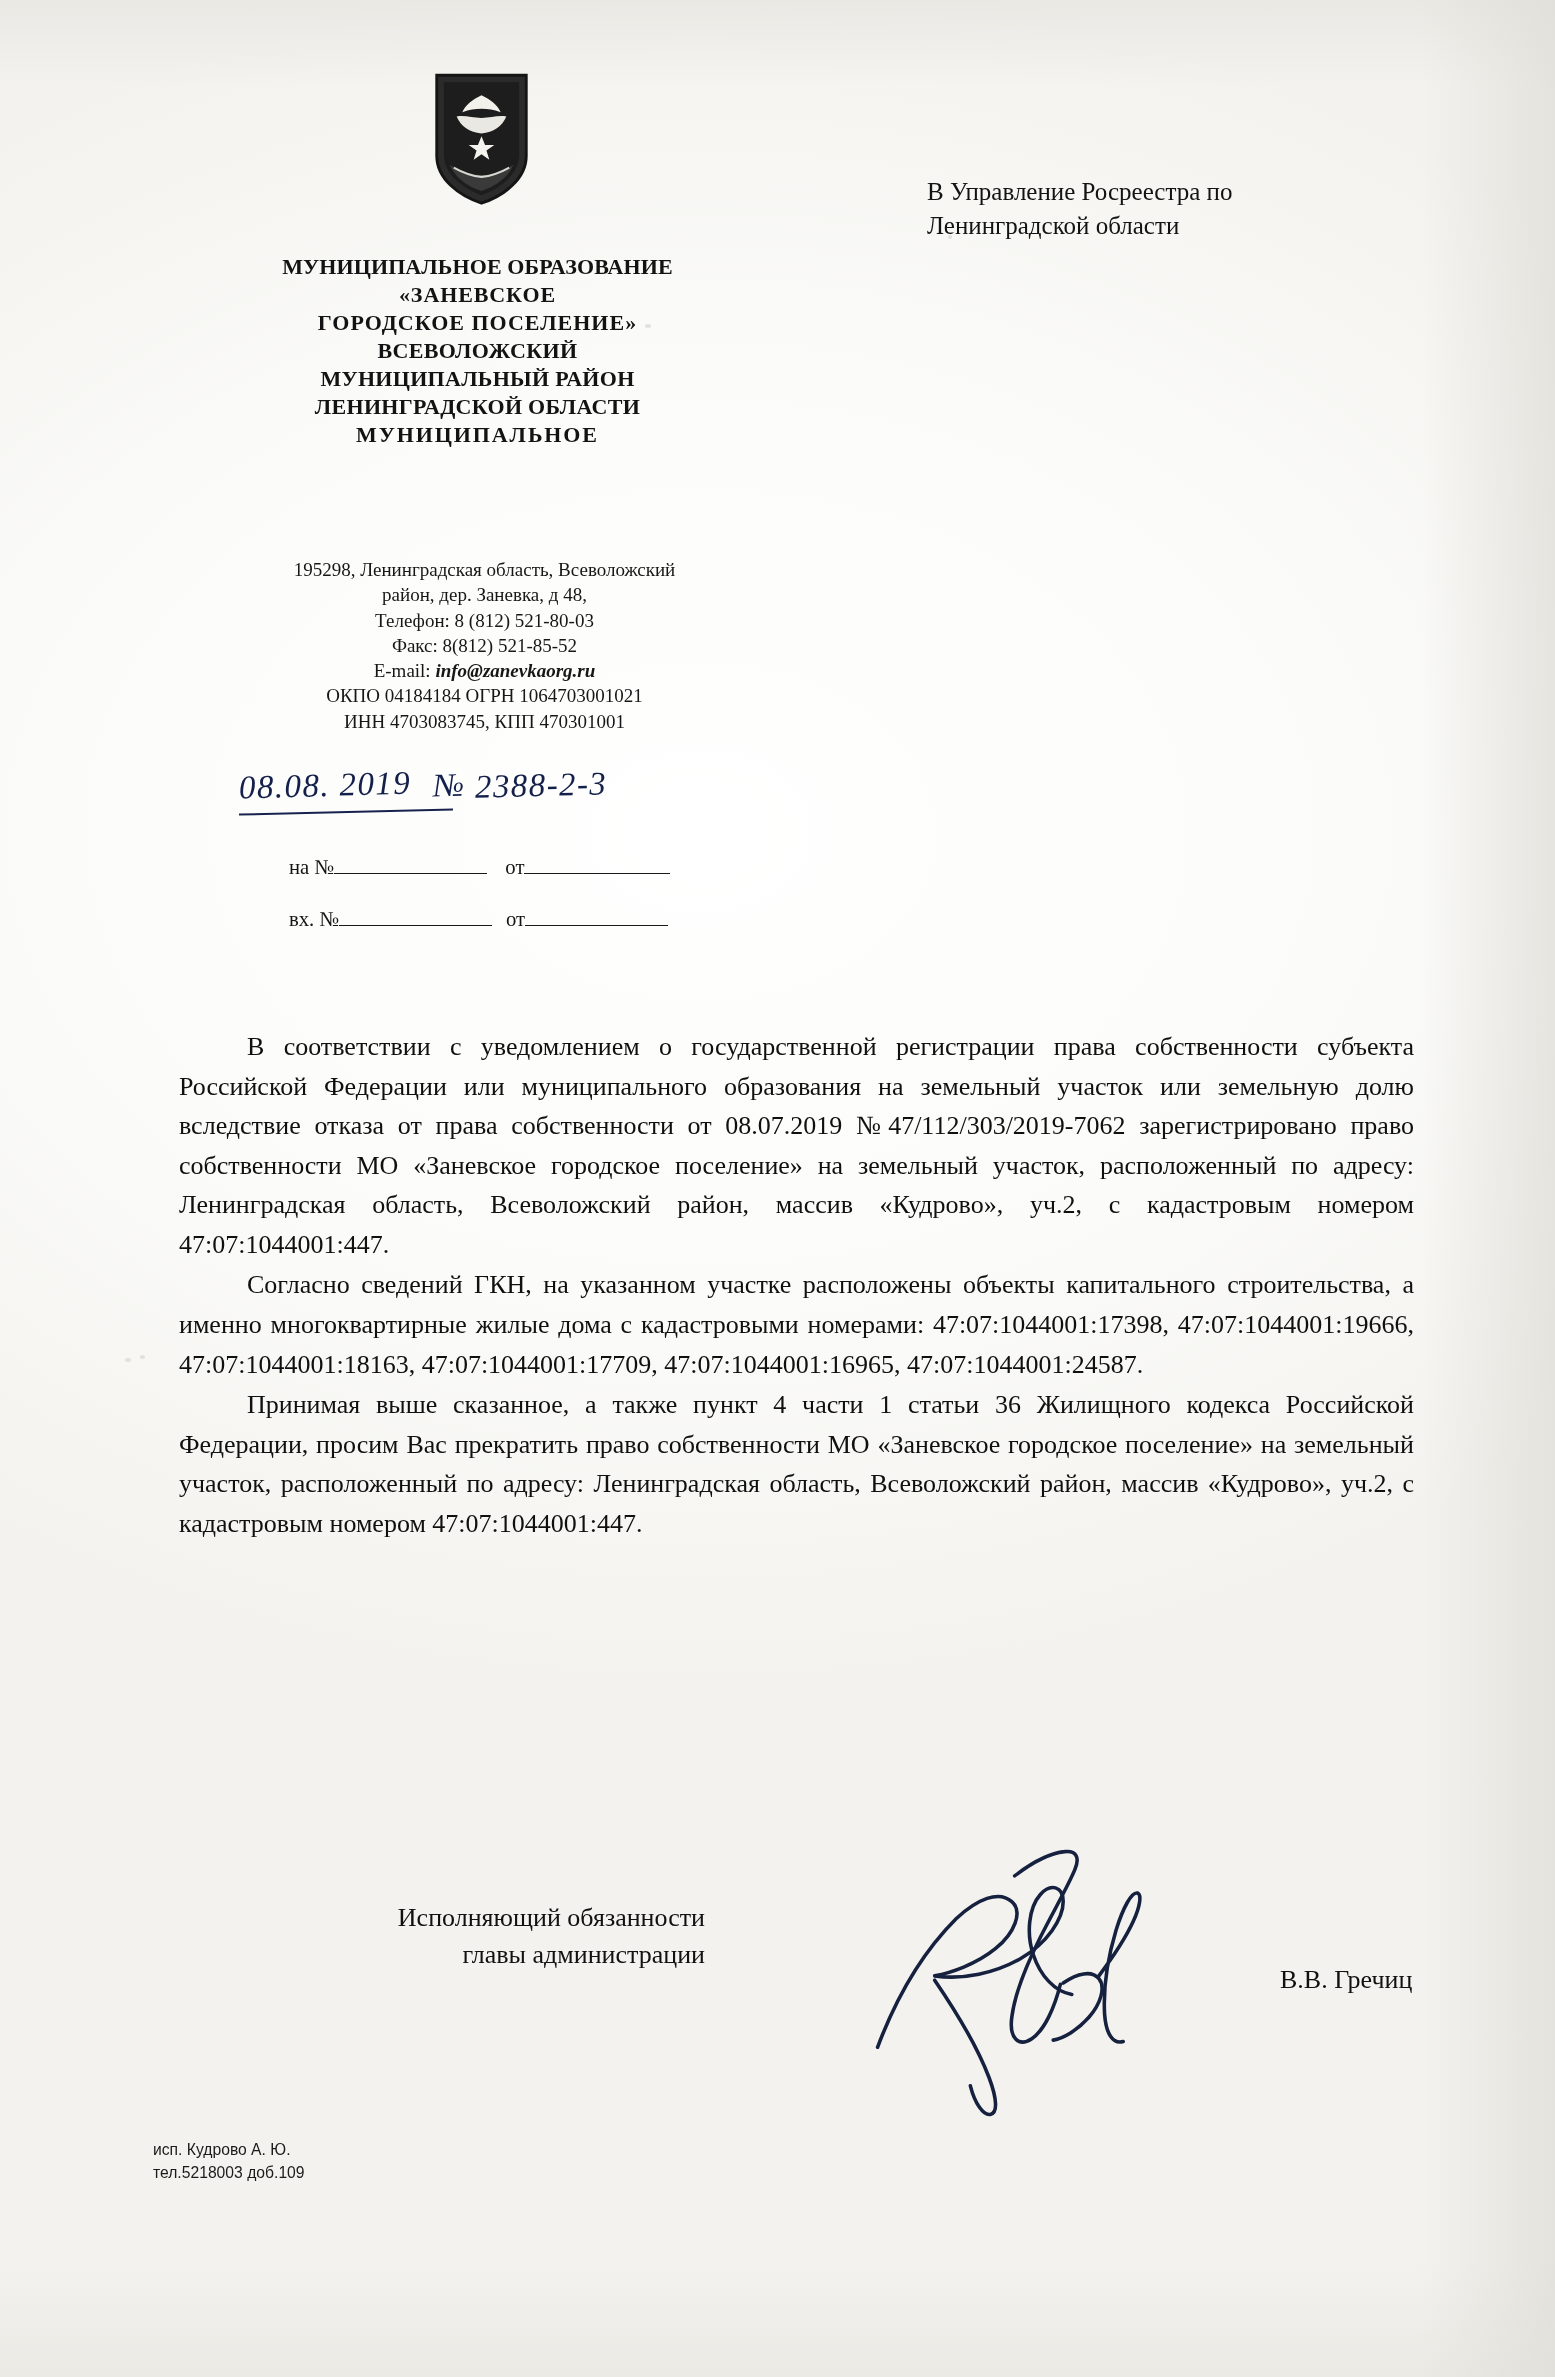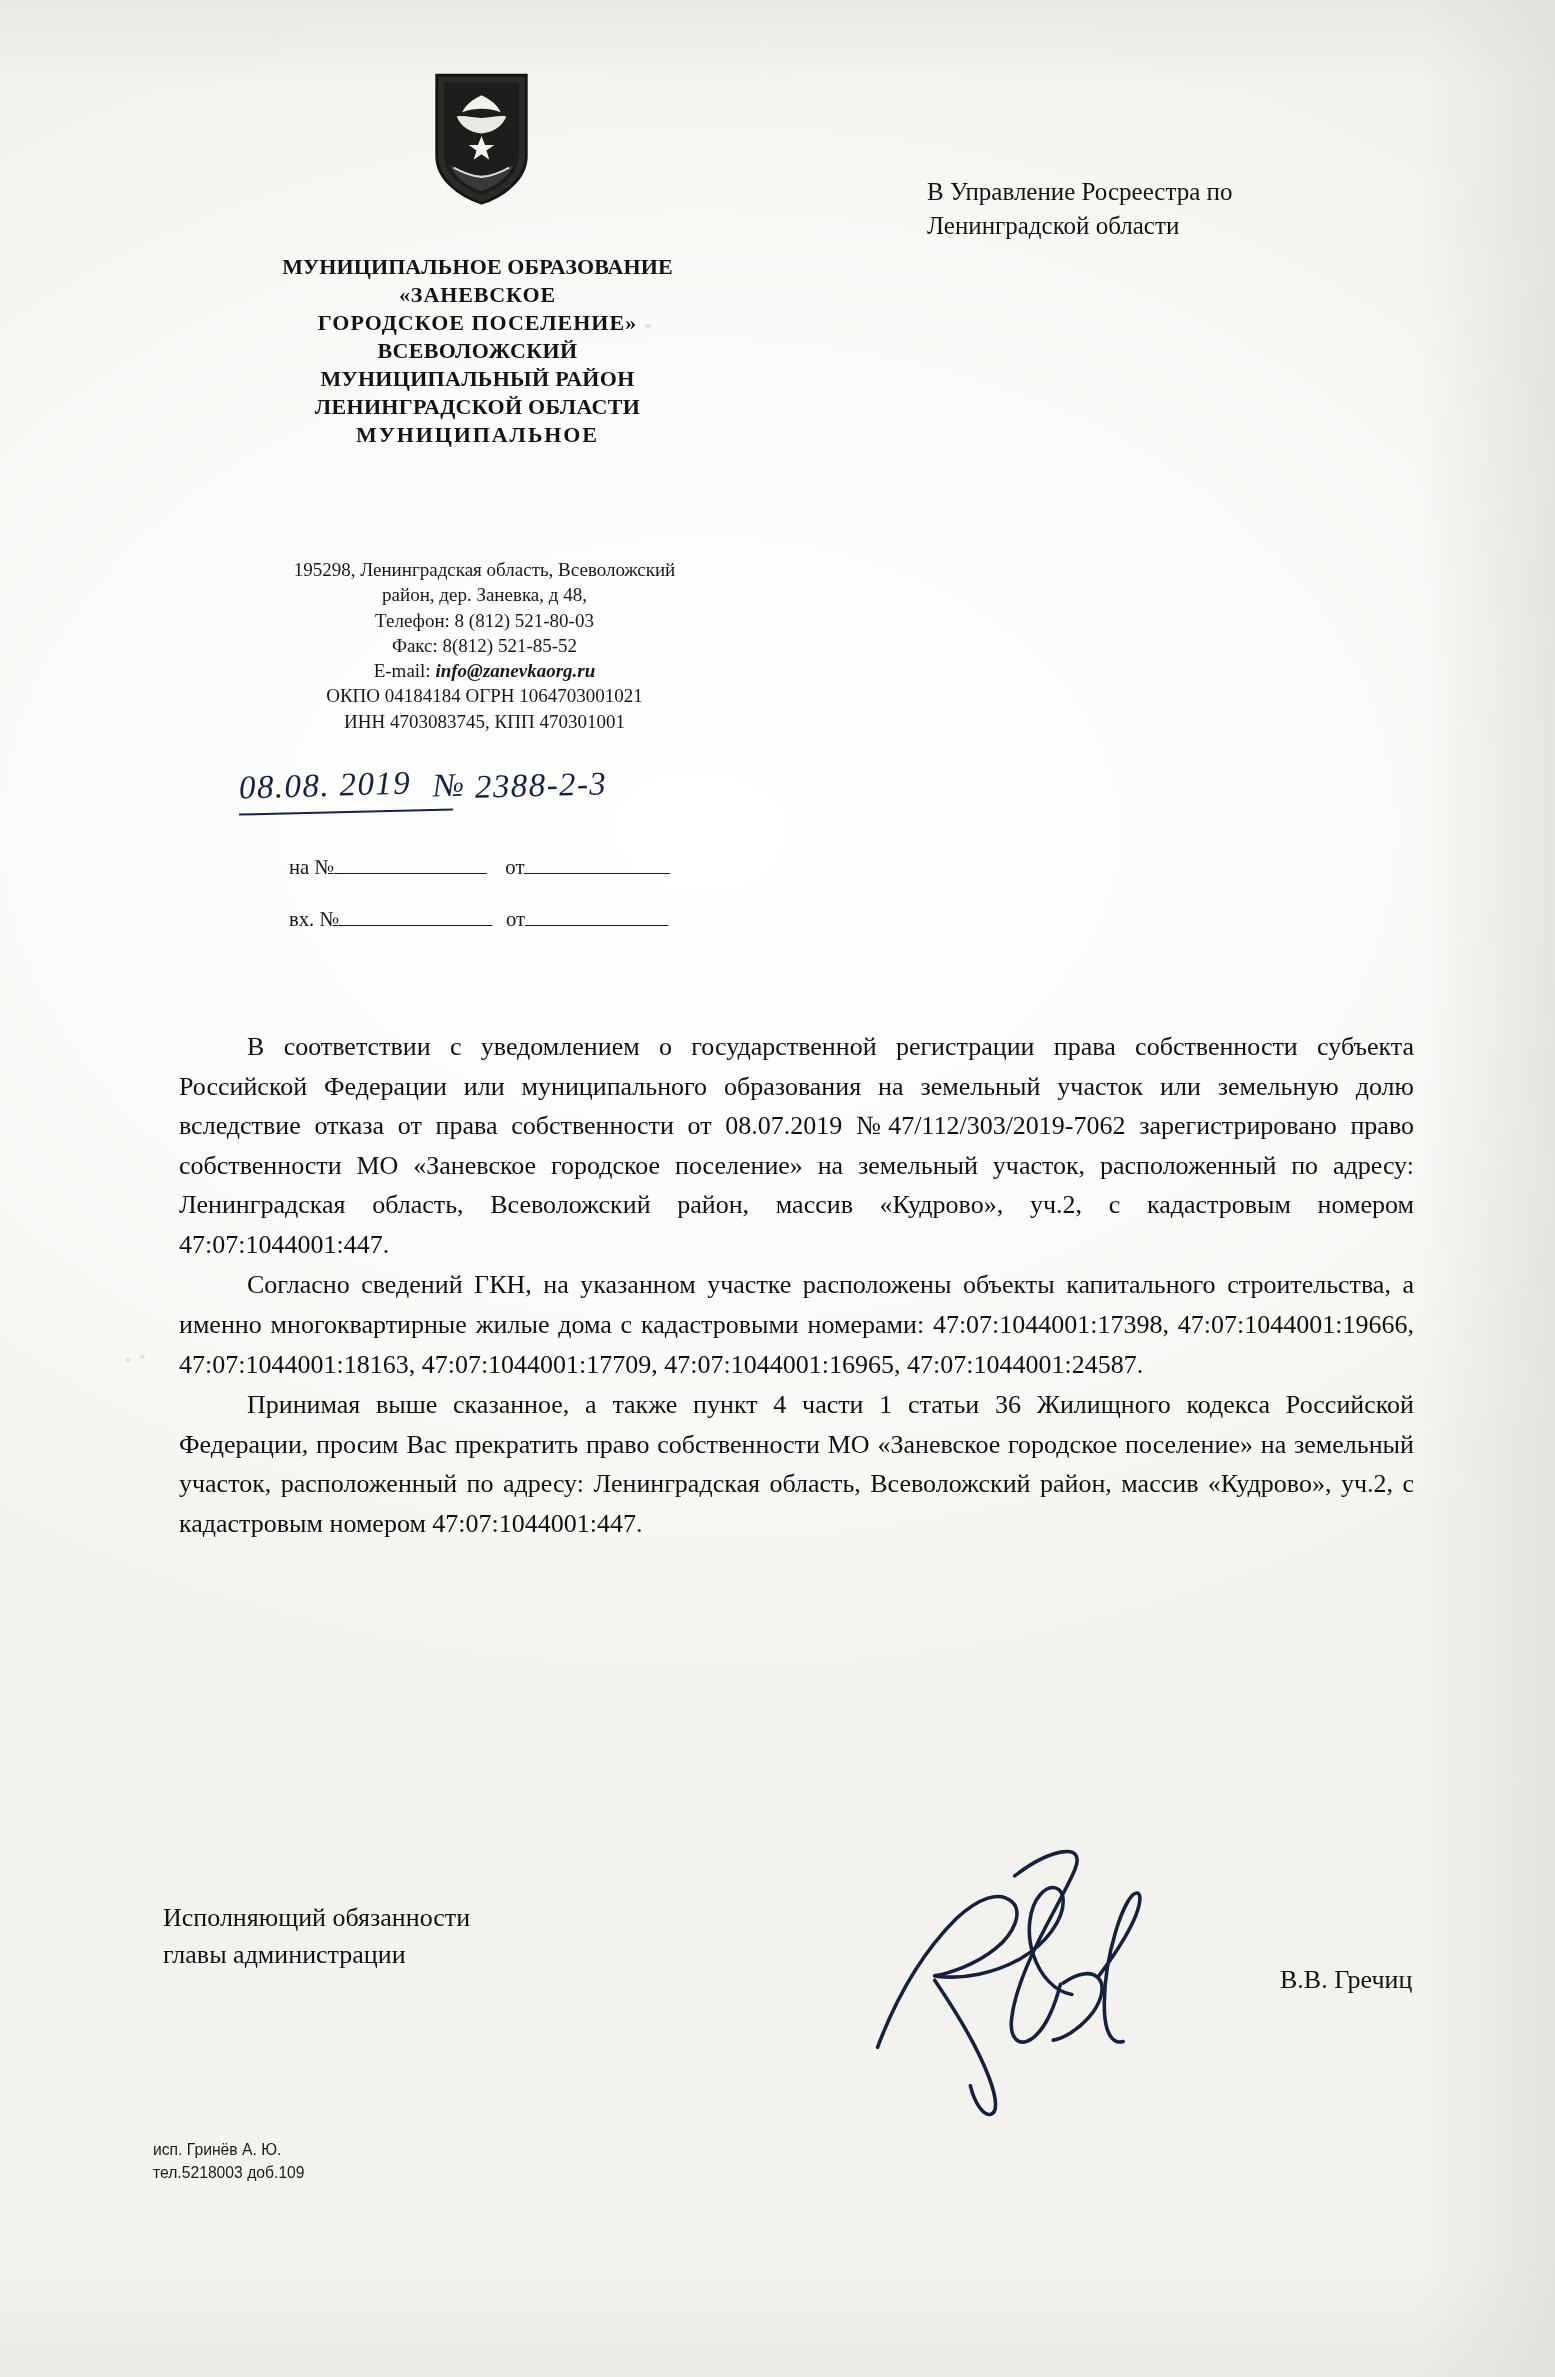--- a/index.html
+++ b/index.html
@@ -160,20 +160,21 @@
   
   .sign-title {
     position: absolute;
     left: 163px;
     top: 1900px;
     width: 542px;
     font-family: "Liberation Serif", serif;
     font-size: 26px;
     line-height: 1.42;
     color: #111;
+    text-align: right;
   }
   .sign-name {
     position: absolute;
     left: 1280px;
     top: 1965px;
     font-family: "Liberation Serif", serif;
     font-size: 26px;
     color: #111;
     white-space: nowrap;
   }
@@ -286,21 +287,21 @@
         <path d="M300 210 C320 196 340 192 350 204 C360 216 352 240 336 258 C320 276 300 288 286 290"></path>
         <path d="M350 200 C368 176 386 150 398 124 C408 102 410 86 404 84 C396 82 384 104 374 136 C362 176 356 220 358 254 C360 282 370 296 384 292"></path>
         <path d="M120 206 C150 250 180 300 196 342 C208 374 208 392 198 394 C188 396 176 378 170 354"></path>
       </g>
     </svg>
   </div>
 
   <div class="sign-name">В.В. Гречиц</div>
 
   <div class="executor">
-    <div>исп. Гринёв А. Ю.</div>
+    <div>исп. Кудрово А. Ю.</div>
     <div>тел.5218003 доб.109</div>
   </div>
 
   <div class="speck" style="left:125px; top:1358px; width:5.7px; height:4.3px;"></div>
   <div class="speck" style="left:140px; top:1355px; width:5px; height:3.6px;"></div>
   <div class="speck" style="left:645px; top:324px; width:6.4px; height:3.6px;"></div>
   <div class="speck" style="left:948px; top:235px; width:4.3px; height:4.3px;"></div>
 </div>
 
 

